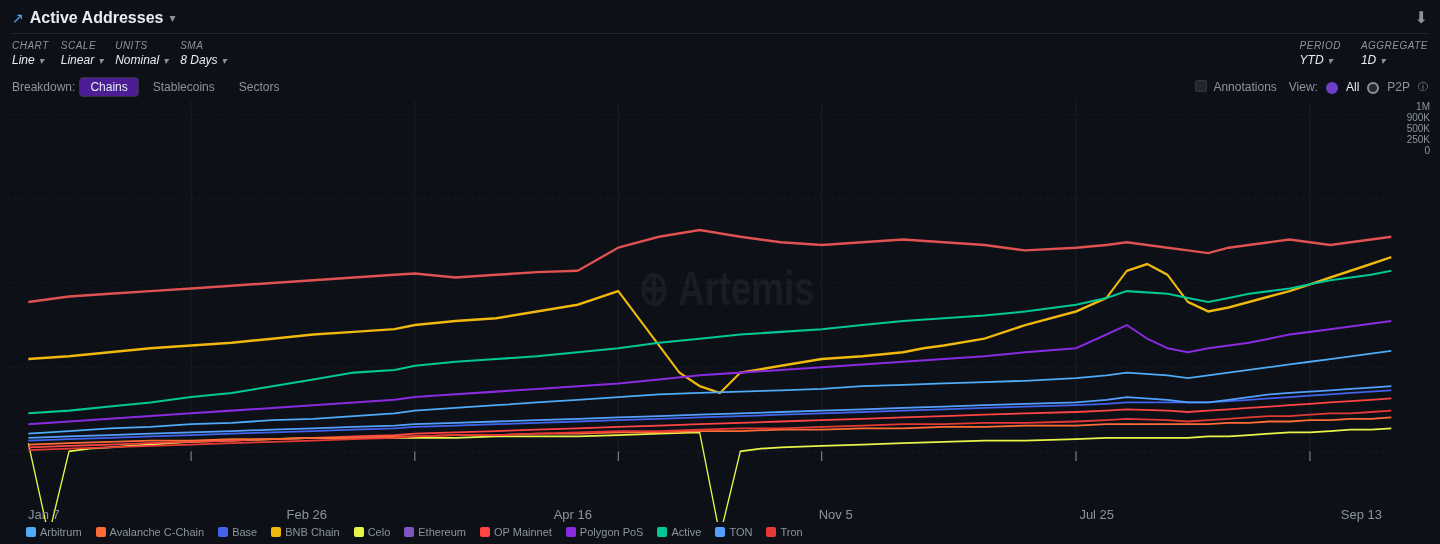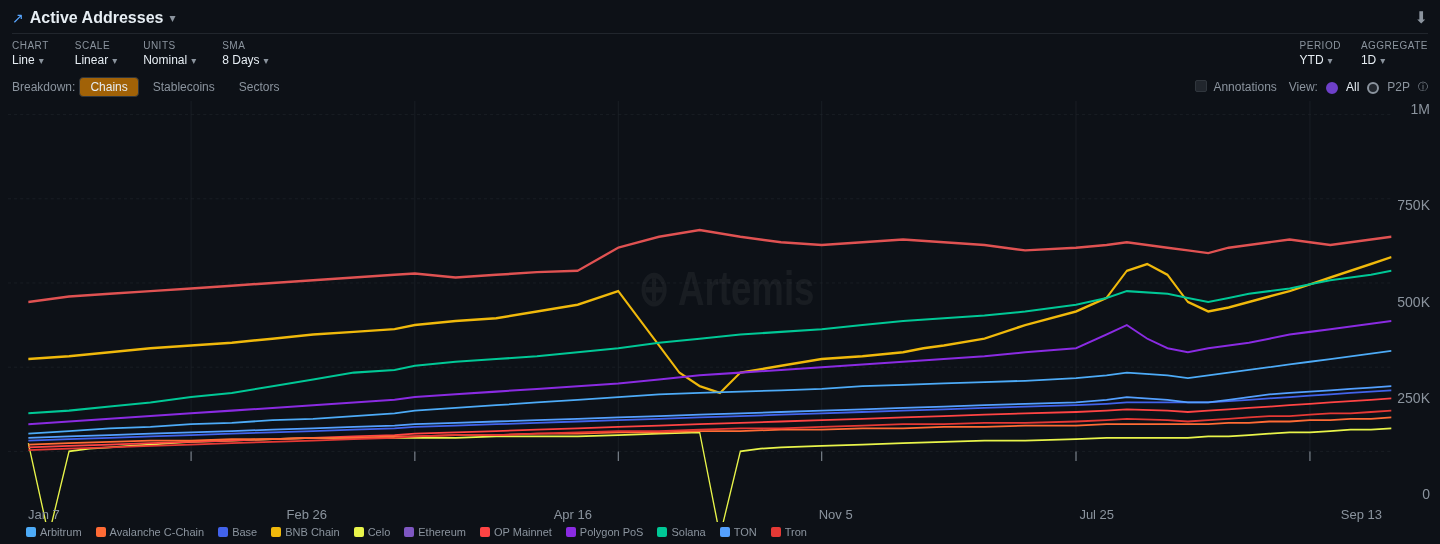--- a/index.html
+++ b/index.html
@@ -46,22 +46,23 @@
       font-size: 12px;
     }
     .download-btn {
       color: #8b949e;
       cursor: pointer;
       font-size: 16px;
     }
     .controls-row {
       display: flex;
       align-items: flex-end;
-      gap: 26px;
+      gap: 12px;
       padding: 6px 0;
+      font-style: italic;
     }
     .control-group {
       display: flex;
       flex-direction: column;
       gap: 2px;
     }
     .control-label {
       font-size: 10px;
       color: #8b949e;
       text-transform: uppercase;
@@ -97,21 +98,21 @@
     .breakdown-btn {
       padding: 2px 10px;
       border-radius: 4px;
       font-size: 12px;
       cursor: pointer;
       background: transparent;
       border: none;
       color: #8b949e;
     }
     .breakdown-btn.active {
-      background: #a16207;
+      background: #4c1d95;
       color: #e6edf3;
       border: 1px solid #30363d;
     }
     .breakdown-right {
       margin-left: auto;
       display: flex;
       align-items: center;
       gap: 12px;
     }
     .annotations-area {
@@ -183,25 +184,25 @@
       border-radius: 2px;
     }
     .y-axis-labels {
       position: absolute;
       right: 0;
       top: 0;
       bottom: 20px;
       width: 40px;
       display: flex;
       flex-direction: column;
-      justify-content: space-between;
+      justify-content: flex-start;
       align-items: flex-end;
       padding-right: 2px;
       color: #8b949e;
-      font-size: 14px;
+      font-size: 10px;
     }
     .x-axis-labels {
       position: absolute;
       bottom: 0;
       left: 20px;
       right: 50px;
       display: flex;
       justify-content: space-between;
       color: #8b949e;
       font-size: 13px;
@@ -396,21 +397,21 @@
           800,240 840,239 880,238 920,238 960,237 1000,237 1050,236 1080,235 1100,234
           1140,235 1160,236 1180,235 1200,234 1220,233 1240,232 1260,232 1280,231 1300,230 1320,230 1340,229 1360,228
         "></polyline>
 
       <text x="620" y="150" fill="rgba(255,255,255,0.05)" font-size="36" font-weight="bold" font-family="sans-serif">⊕ Artemis</text>
     </svg>
 
     
     <div class="y-axis-labels">
       <span>1M</span>
-      <span>750K</span>
+      <span>900K</span>
       <span>500K</span>
       <span>250K</span>
       <span>0</span>
     </div>
 
     
     <div class="x-axis-labels">
       <span>Jan 7</span>
       <span>Feb 26</span>
       <span>Apr 16</span>
@@ -448,21 +449,21 @@
     <div class="legend-item">
       <div class="legend-dot" style="background:#ff4444;"></div>
       <span>OP Mainnet</span>
     </div>
     <div class="legend-item">
       <div class="legend-dot" style="background:#8a2be2;"></div>
       <span>Polygon PoS</span>
     </div>
     <div class="legend-item">
       <div class="legend-dot" style="background:#00c896;"></div>
-      <span>Solana</span>
+      <span>Active</span>
     </div>
     <div class="legend-item">
       <div class="legend-dot" style="background:#54a0ff;"></div>
       <span>TON</span>
     </div>
     <div class="legend-item">
       <div class="legend-dot" style="background:#e53935;"></div>
       <span>Tron</span>
     </div>
   </div>

